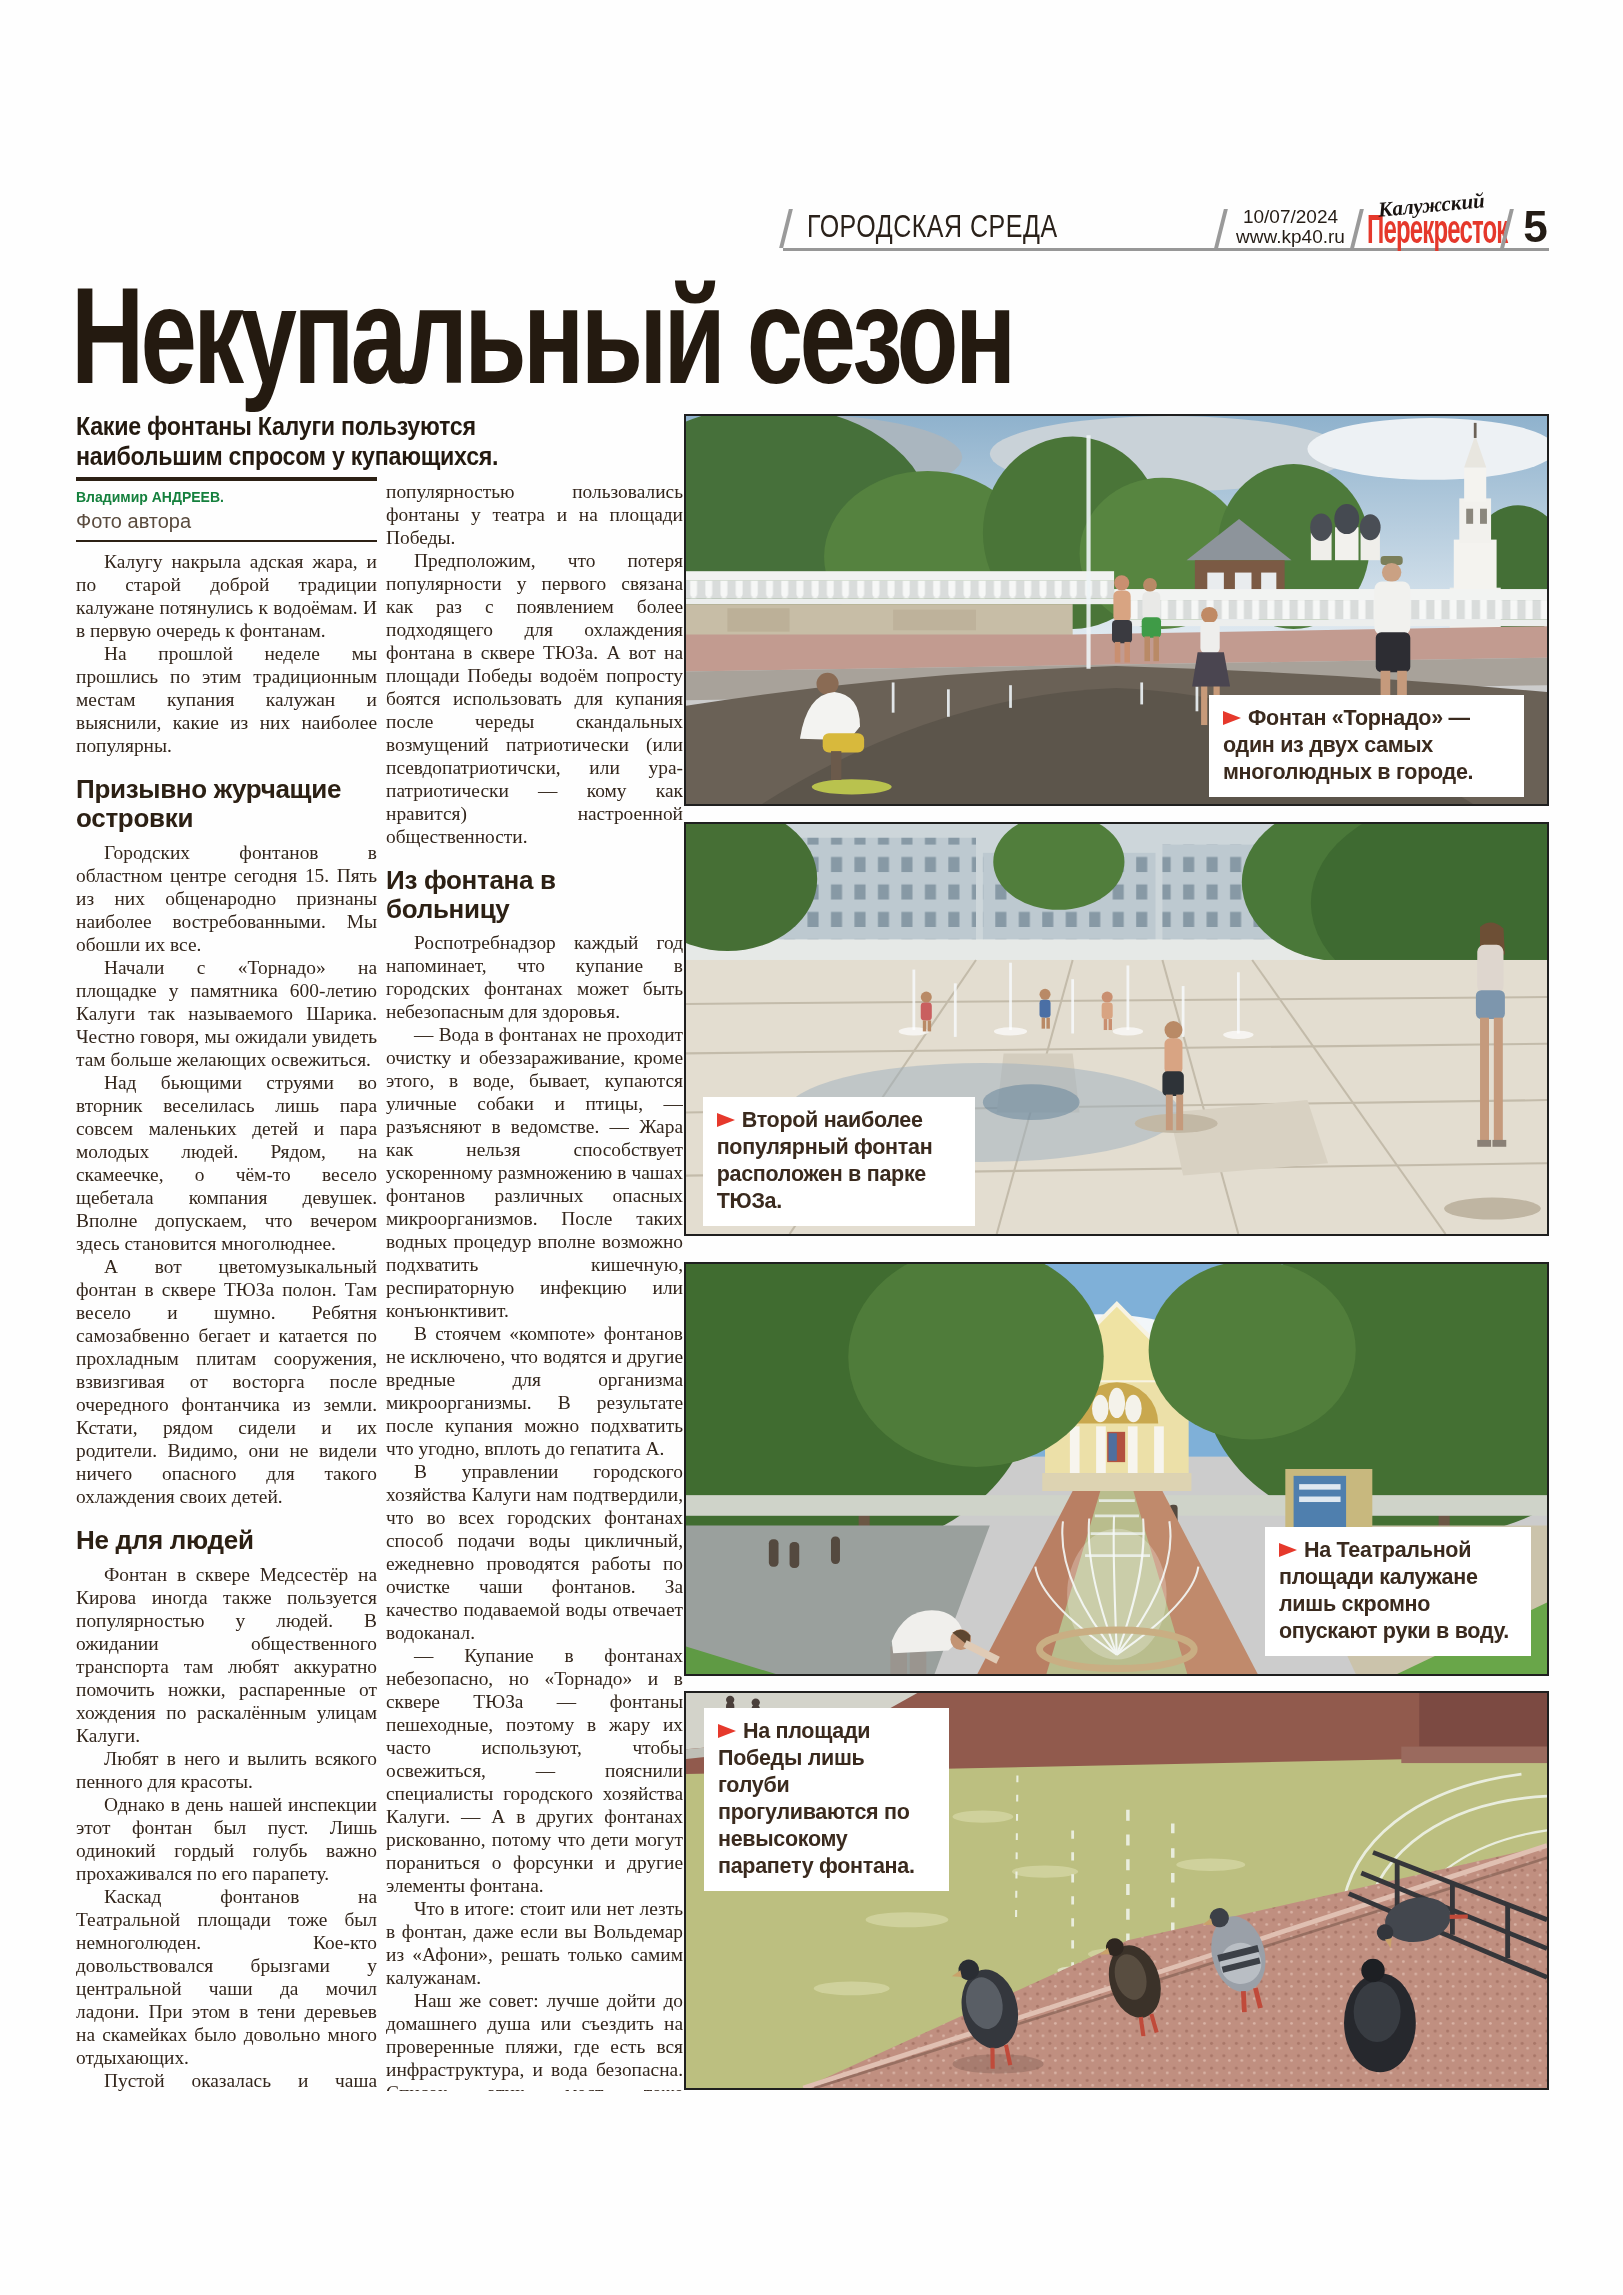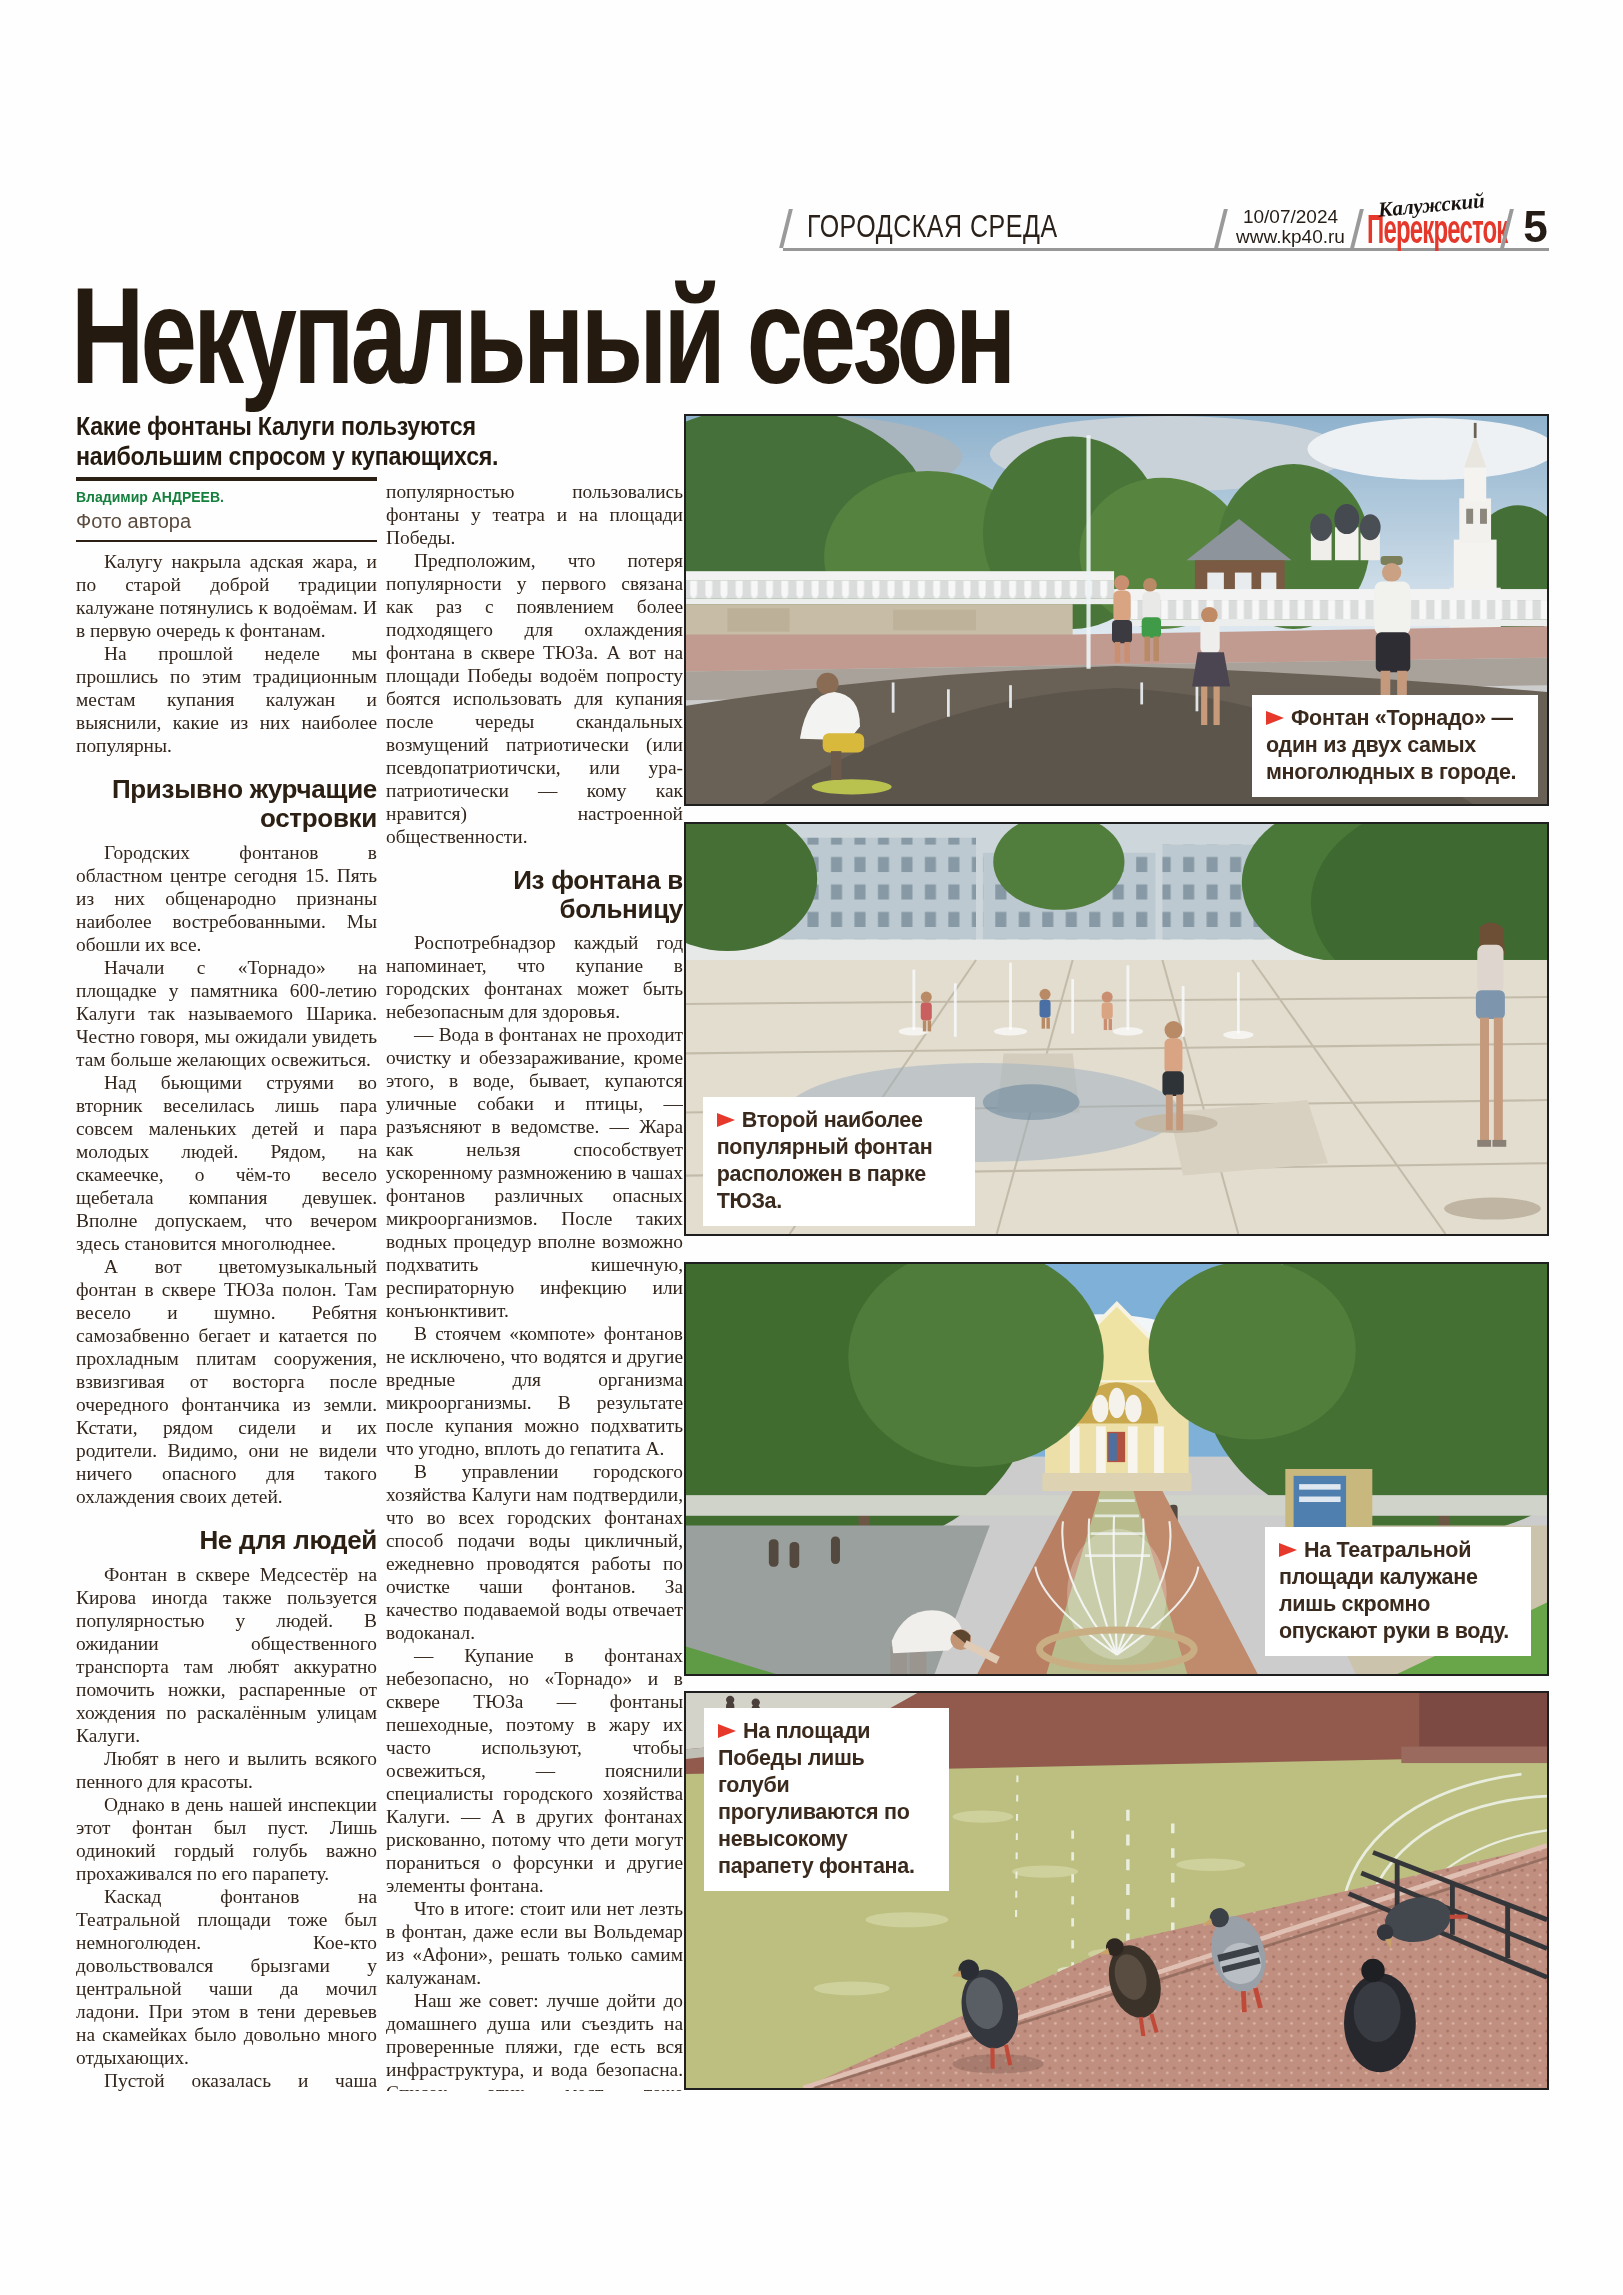--- a/index.html
+++ b/index.html
@@ -37,34 +37,34 @@
   
   .col{position:absolute;font-size:19.4px;line-height:23px;text-align:justify;color:#33261c;}
   .col1{left:76px;top:477px;width:301px;height:1614px;overflow:hidden;}
   .col2{left:386px;top:480px;width:297px;height:1611px;overflow:hidden;}
   .byline{border-top:4.9px solid #2c2014;border-bottom:2.8px solid #2c2014;padding:4.2px 0 7px;margin-bottom:8.3px;}
   .byline-name{font-family:"Liberation Sans",sans-serif;font-weight:700;font-size:14px;line-height:25px;color:#15803d;}
   .byline-credit{font-family:"Liberation Sans",sans-serif;font-size:20px;line-height:23px;color:#5a4b3e;}
   .body-p{margin:0;text-indent:28px;}
   .body-p.noindent{text-indent:0;}
   .colhead{font-family:"Liberation Sans",sans-serif;font-weight:700;font-size:26px;line-height:28.5px;
-           letter-spacing:-0.3px;color:#2c2014;margin:18px 0 8.3px;text-align:right;}
+           letter-spacing:-0.3px;color:#2c2014;margin:18px 0 8.3px;text-align:left;}
 
   
   .photo{position:absolute;left:684px;width:865px;margin:0;border:2.1px solid #1f1f1f;box-sizing:border-box;
          overflow:hidden;background:#ccc;}
   .photo svg{display:block;width:100%;height:100%;}
   .p1{top:414px;height:392px;}
   .p2{top:822px;height:414px;}
   .p3{top:1262px;height:414px;}
   .p4{top:1691px;height:399px;}
   .caption{position:absolute;background:#ffffff;padding:9.7px 14px 11px;box-sizing:border-box;
            font-family:"Liberation Sans",sans-serif;font-weight:700;font-size:21.5px;line-height:27px;
            letter-spacing:-0.3px;color:#3a2a1e;}
-  .cap1{right:9px;bottom:7px;width:286px;}
+  .cap1{right:23px;bottom:7px;width:315px;}
   .cap2{left:16.7px;bottom:8.3px;width:272px;}
   .cap3{right:16px;bottom:18px;width:266px;}
   .cap4{left:18px;top:15.3px;width:245px;}
   .cap-arrow{display:inline-block;width:0;height:0;border-top:7.6px solid transparent;
              border-bottom:7.6px solid transparent;border-left:18px solid #e6392c;margin-right:7px;}
 </style>
 </head>
 <body>
 
 <div class="page">

